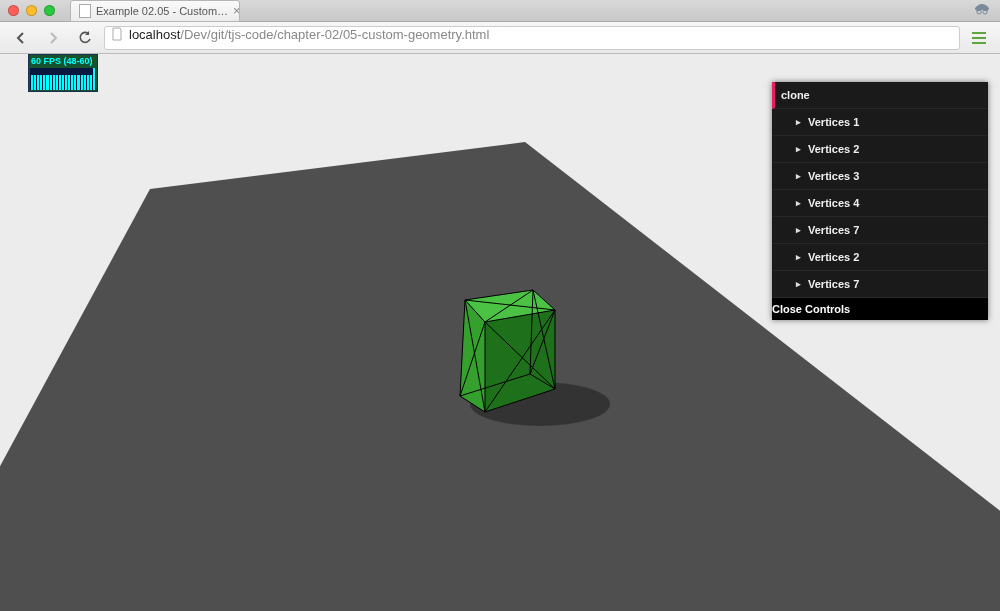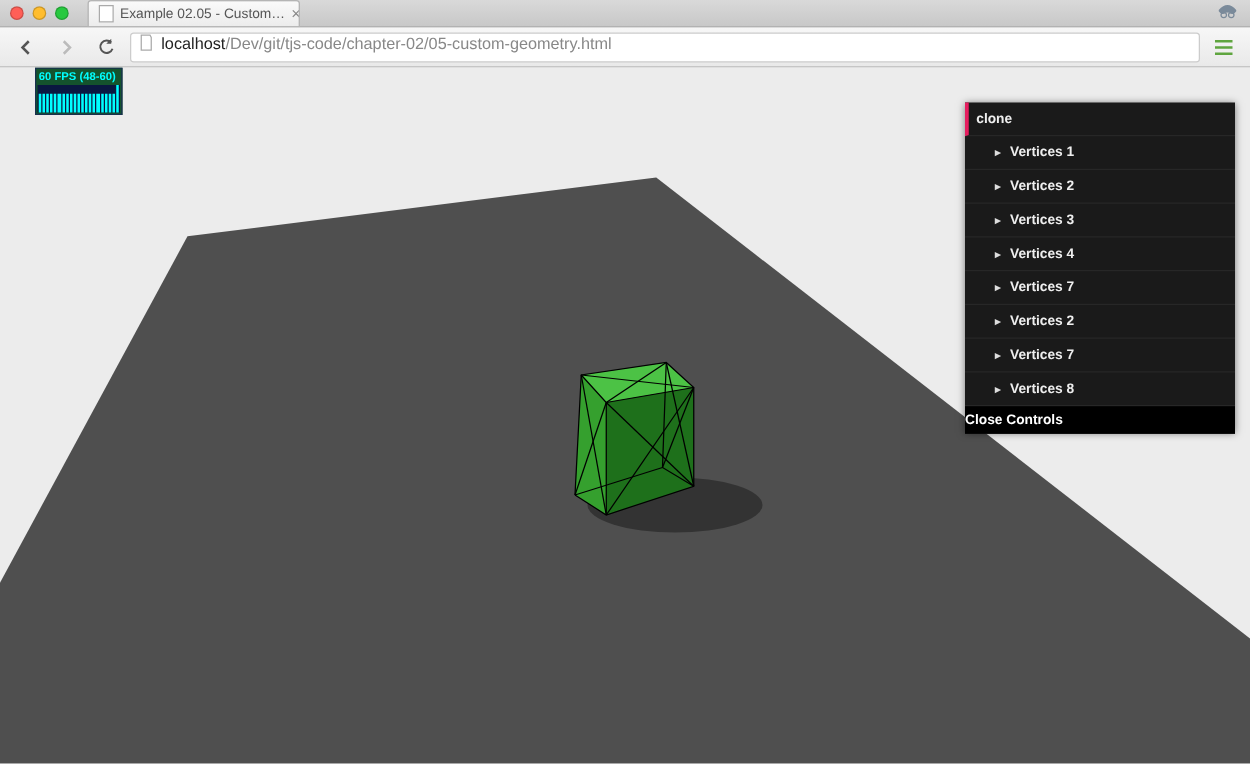--- a/index.html
+++ b/index.html
@@ -298,20 +298,17 @@
       </div>
     <div class="dat-row folder">
         <span>Vertices 7</span>
       </div>
     <div class="dat-row folder">
         <span>Vertices 2</span>
       </div>
     <div class="dat-row folder">
         <span>Vertices 7</span>
       </div>
-    <div class="dat-row folder">
-        <span>Vertices 8</span>
-      </div>
     <div class="dat-close">
       <span>Close Controls</span>
     </div>
   </div>
 </div>
 
 </body></html>

